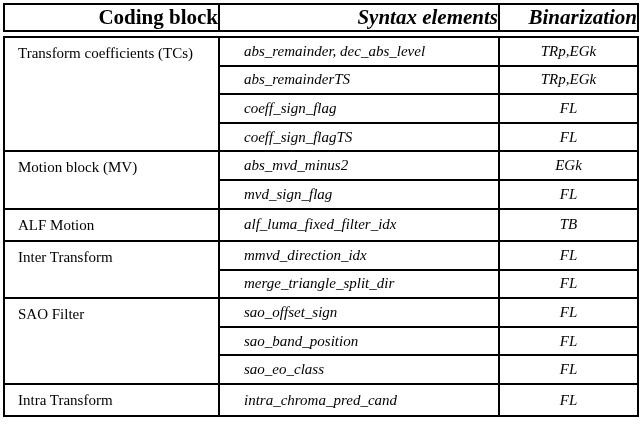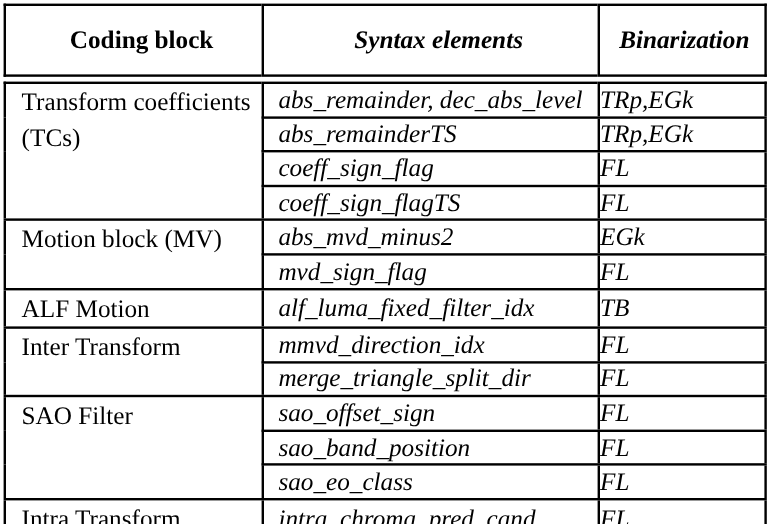--- a/index.html
+++ b/index.html
@@ -18,50 +18,50 @@
   }
   col.c1 { width: 215px; }
   col.c2 { width: 280px; }
   col.c3 { width: 139px; }
 
   
   .header-table { border: 2px solid #000; margin-bottom: 4px; }
   .header-table th {
     font-size: 21px;
     font-weight: bold;
-    text-align: center;
+    text-align: right;
     height: 25px;
     padding: 0 0 0 13px;
     white-space: nowrap;
     overflow: hidden;
   }
-  .header-table th.col-bin { text-align: right; padding: 16px; }
+  .header-table th.col-bin { text-align: right; padding: 0; }
   .col-syntax, .col-bin { border-left: 2px solid #000; font-style: italic; }
 
   
   .body-table { border: 2px solid #000; }
   .body-table td {
-    font-size: 21px;
+    font-size: 15px;
     height: 28.6px;
     overflow: hidden;
   }
   td.col-coding {
     vertical-align: top;
     line-height: 30.4px;
     padding: 0 8px 0 13px;
     border-bottom: 2px solid #000; 
   }
   td.col-syntax {
-    padding-left: 12px;
+    padding-left: 24px;
     border-bottom: 2px solid #000;
     white-space: nowrap;
     margin-left: 43px;
   }
   td.col-bin {
-    text-align: left;
+    text-align: center;
     border-bottom: 2px solid #000;
     white-space: nowrap;
   }
 </style>
 </head>
 <body>
 
 <div class="figure">
 
   <table class="header-table">

